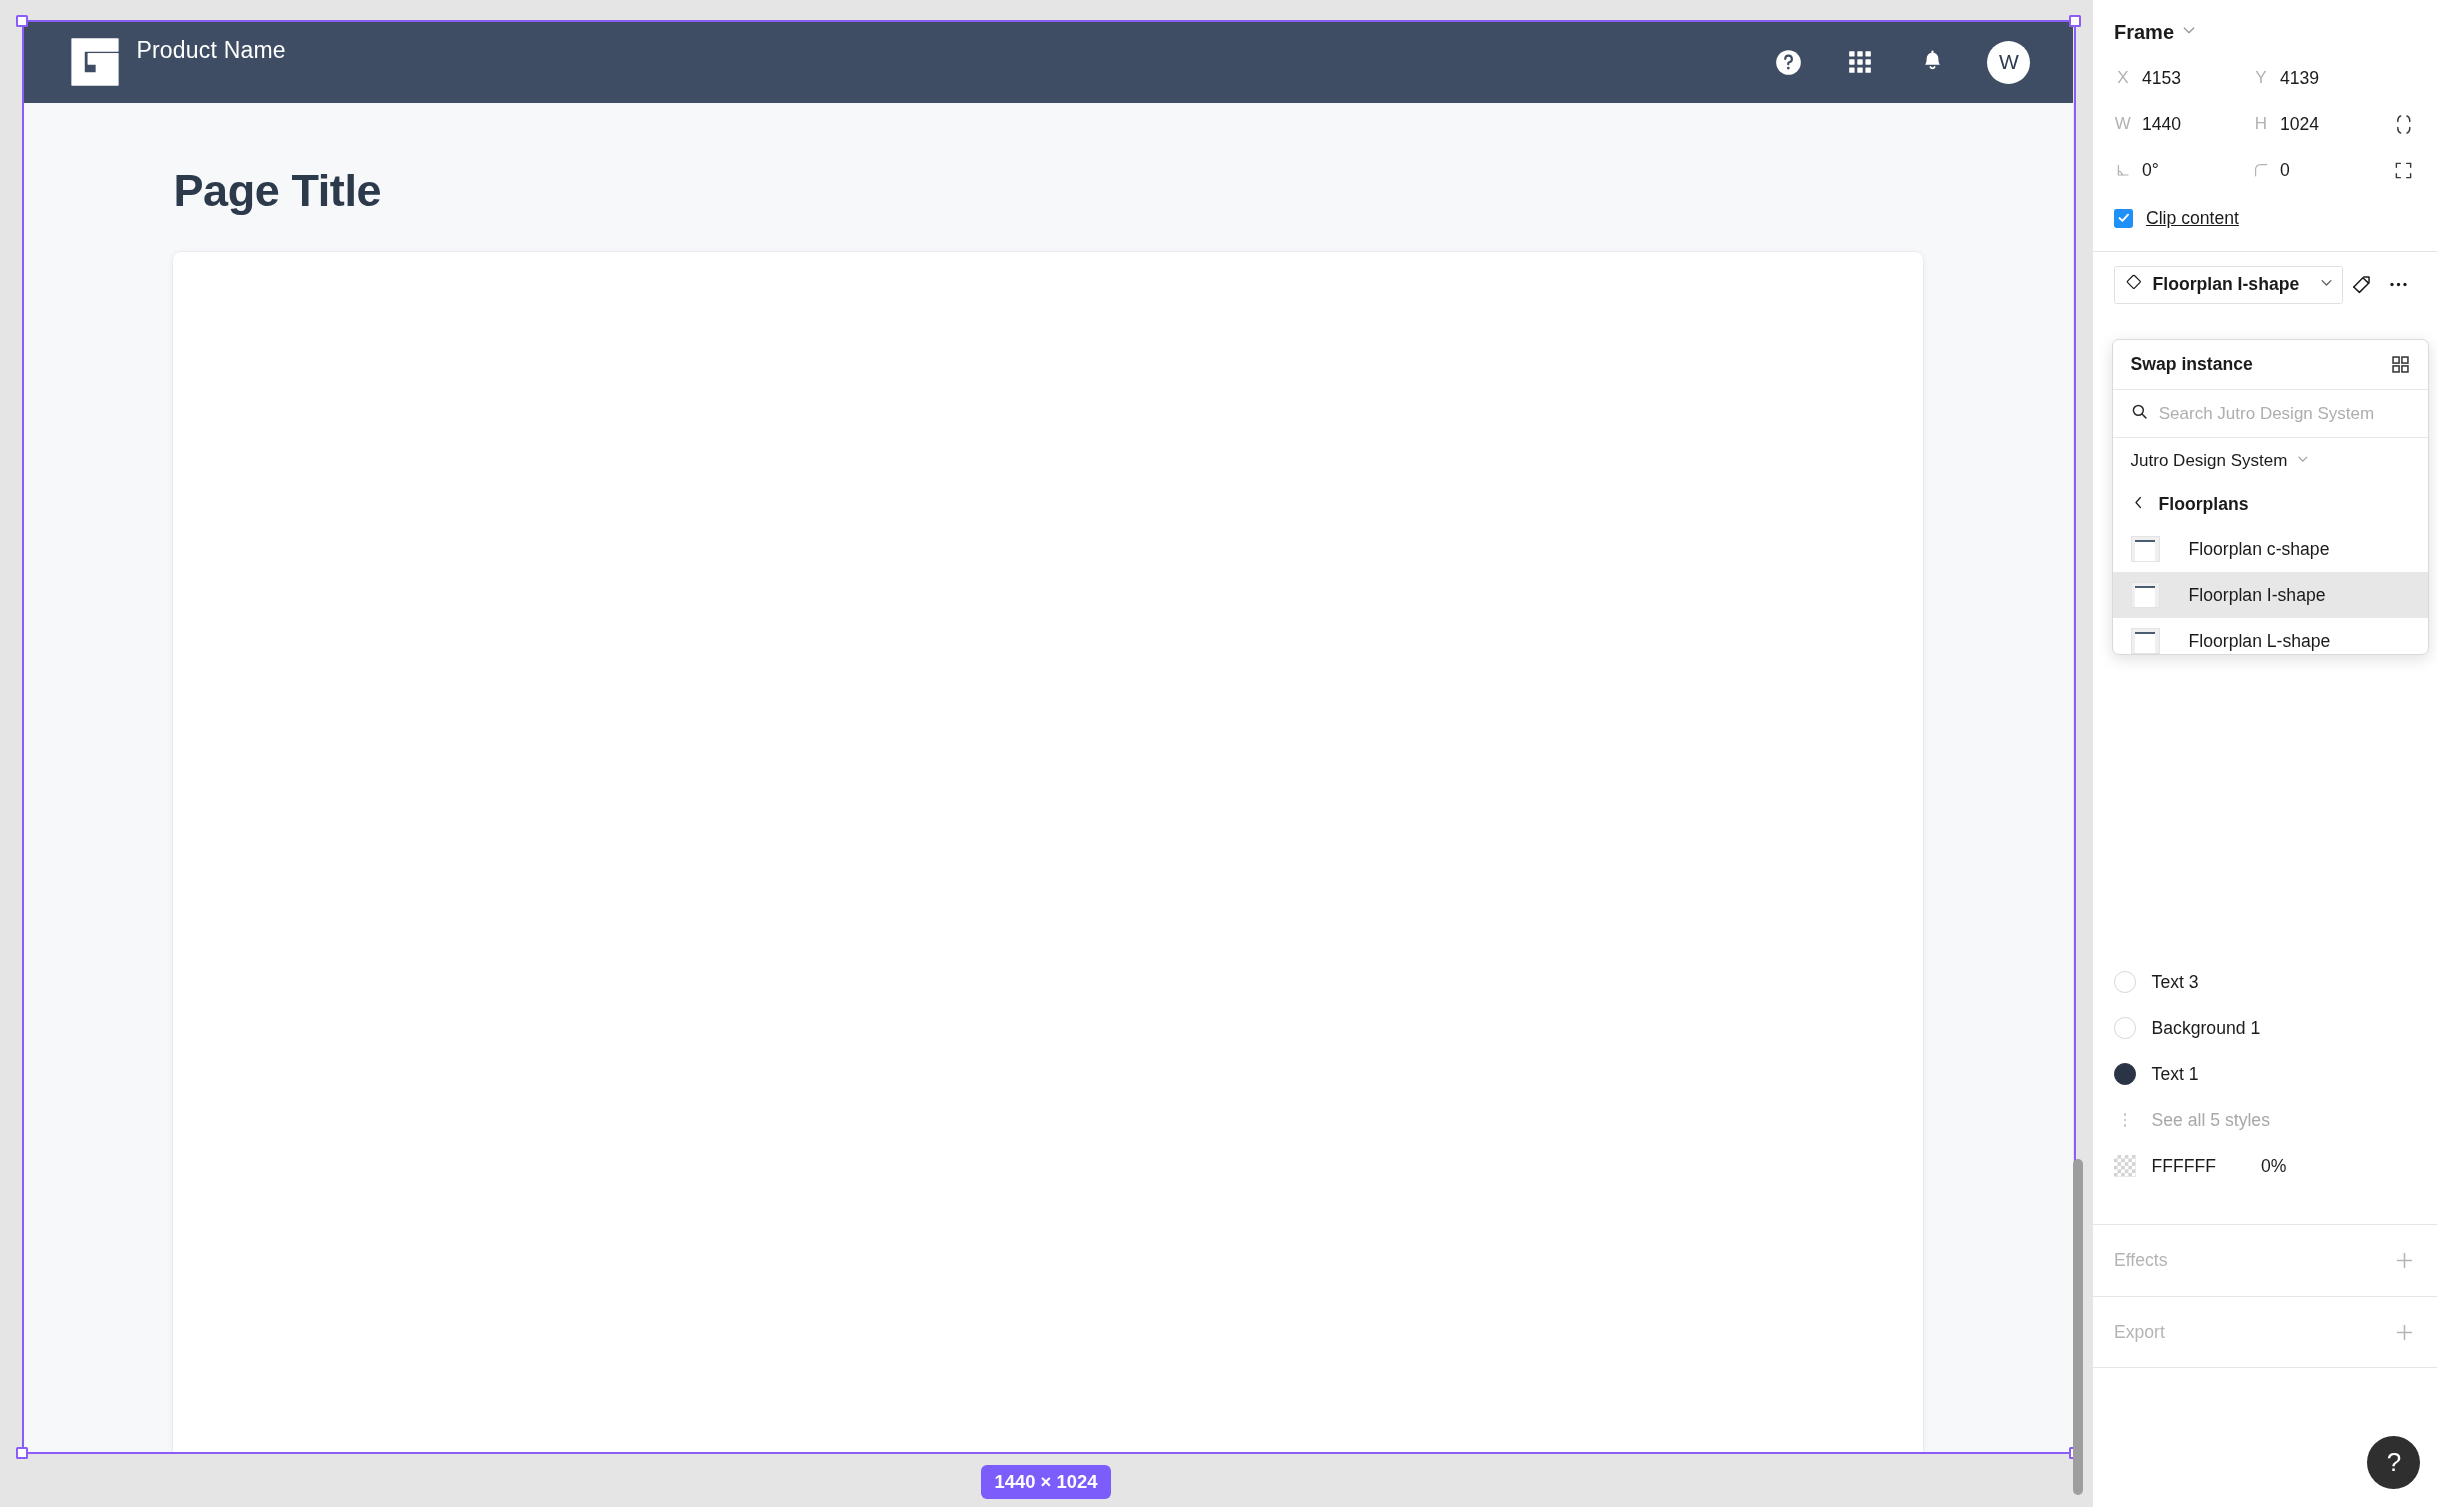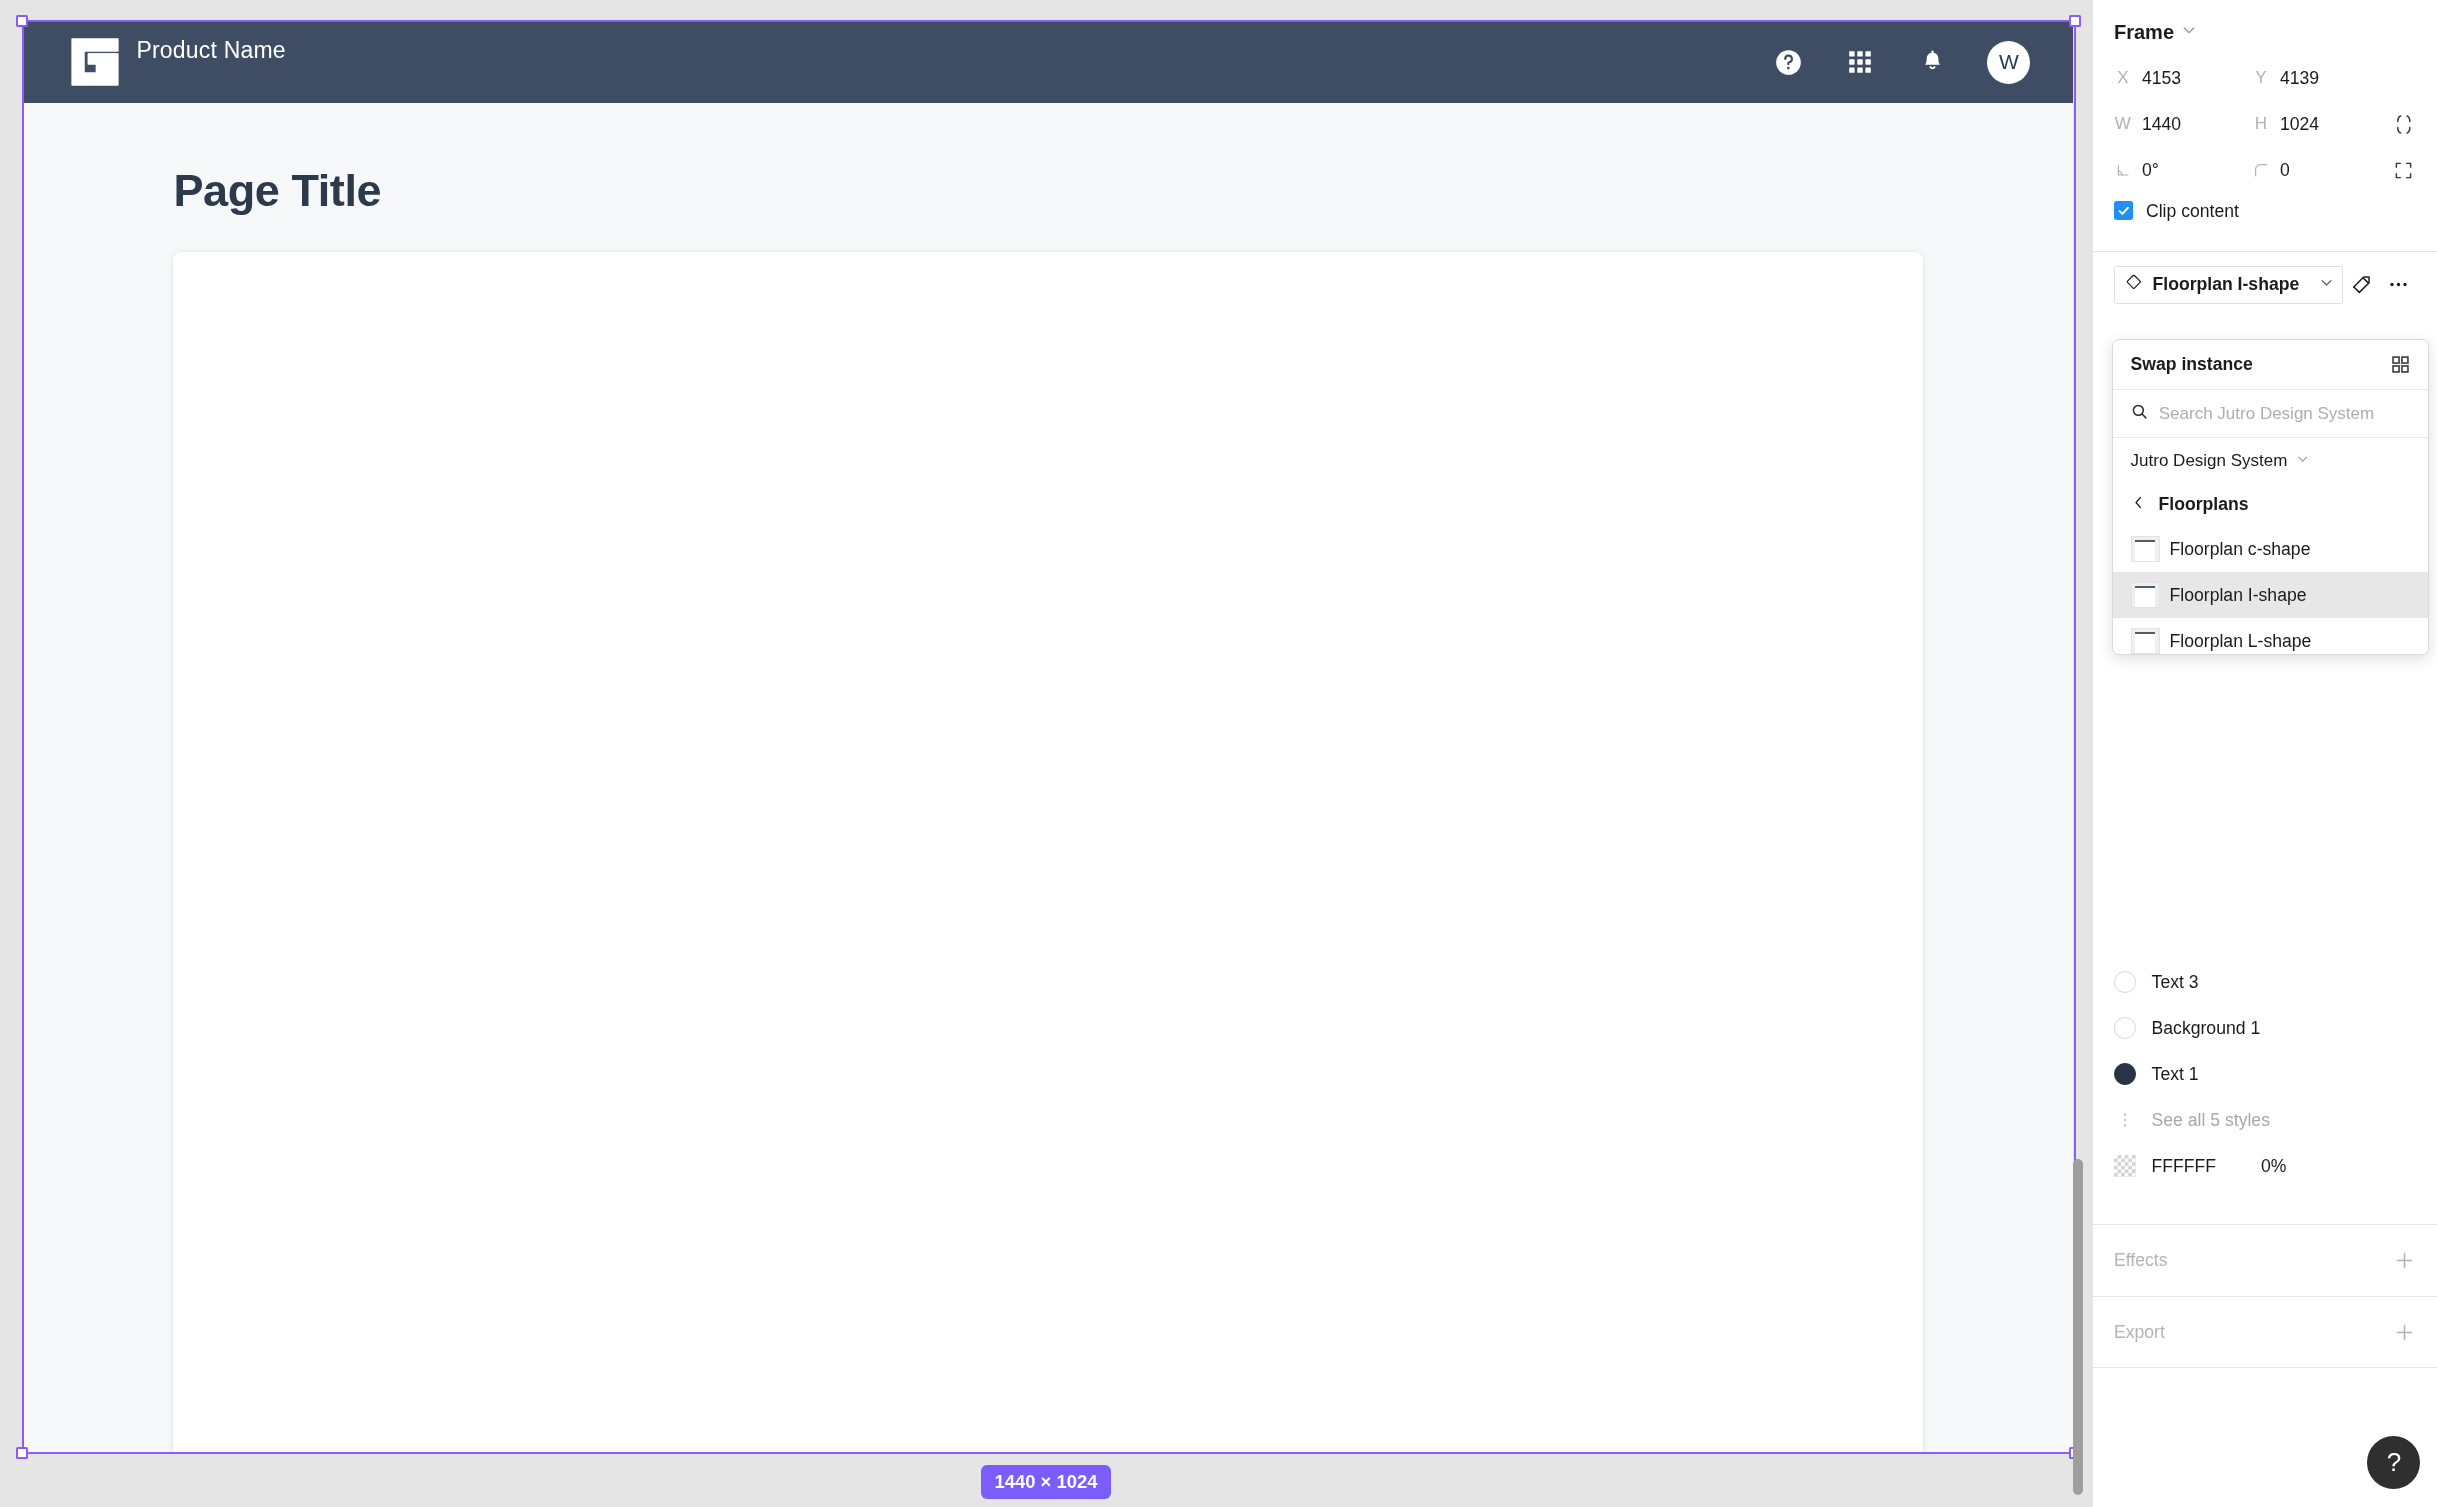--- a/index.html
+++ b/index.html
@@ -156,23 +156,24 @@
   .prop-value {
     color: #1b1b1b; font-size: 17.6px;
   }
   .prop-extra {
     margin-left: auto; width: 27px; height: 27px;
     display: flex; align-items: center; justify-content: center;
   }
 
   
   #clip-row {
-    display: flex; align-items: flex-start; gap: 13px;
+    display: flex; align-items: center; gap: 13px;
     padding: 8px 21px 0;
     height: 42px;
+    text-decoration: underline;
   }
   .checkbox {
     width: 19px; height: 19px; border-radius: 2.4px;
     background: #1e90f7;
     display: flex; align-items: center; justify-content: center;
     flex: 0 0 auto;
   }
   #clip-row .label { font-size: 17.6px; color: #1b1b1b; }
 
   .rp-divider { height: 0.8px; background: #e5e5e5; margin: 16px 0 0; }
@@ -242,21 +243,21 @@
   #swap-library .name { font-size: 17px; color: #1b1b1b; }
   #swap-breadcrumb {
     height: 43px; flex: 0 0 auto;
     display: flex; align-items: center; gap: 13px;
     padding: 0 17.6px;
   }
   #swap-breadcrumb .name { font-size: 17.6px; font-weight: 700; color: #1b1b1b; }
   #swap-list { flex: 1 1 auto; overflow: hidden; }
   .swap-item {
     height: 46px;
-    display: flex; align-items: center; gap: 10px;
+    display: flex; align-items: center; gap: 29px;
     padding: 0 17.6px;
   }
   .swap-item.selected { background: #e7e7e7; }
   .swap-thumb {
     width: 29px; height: 26px; flex: 0 0 auto;
     background: #efefef;
     border: 0.8px solid #e3e3e3;
     display: flex; align-items: flex-start; justify-content: center;
     padding: 3.2px 3.2px 0;
   }

